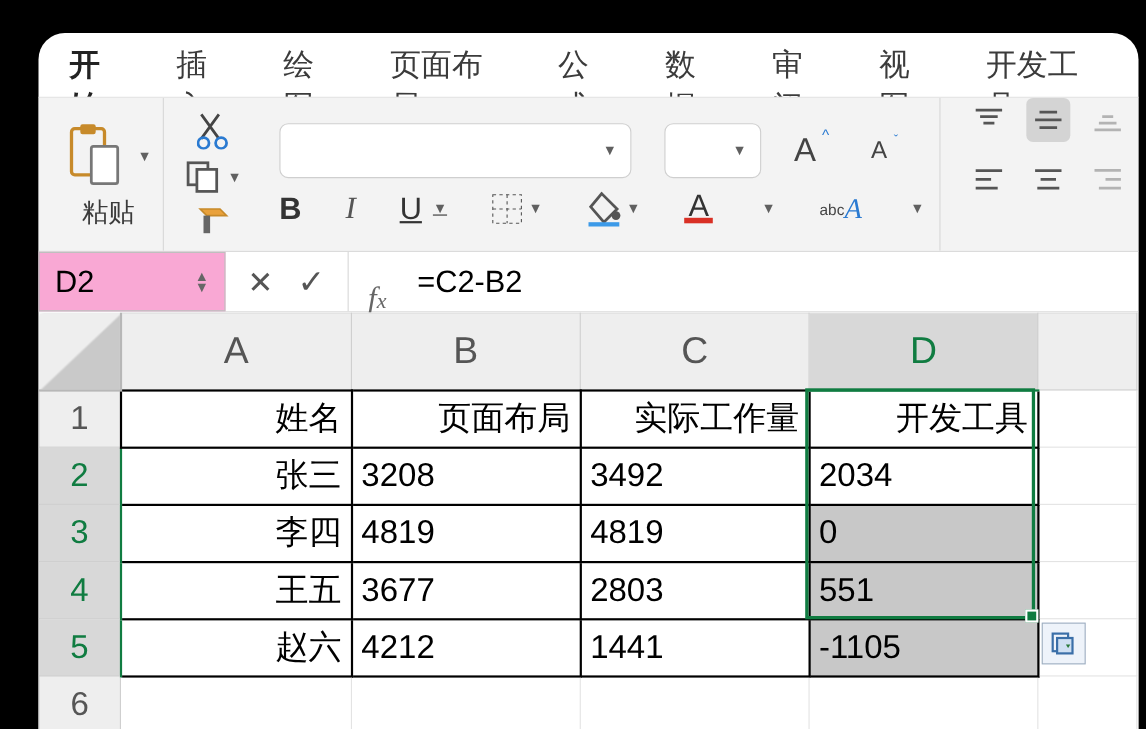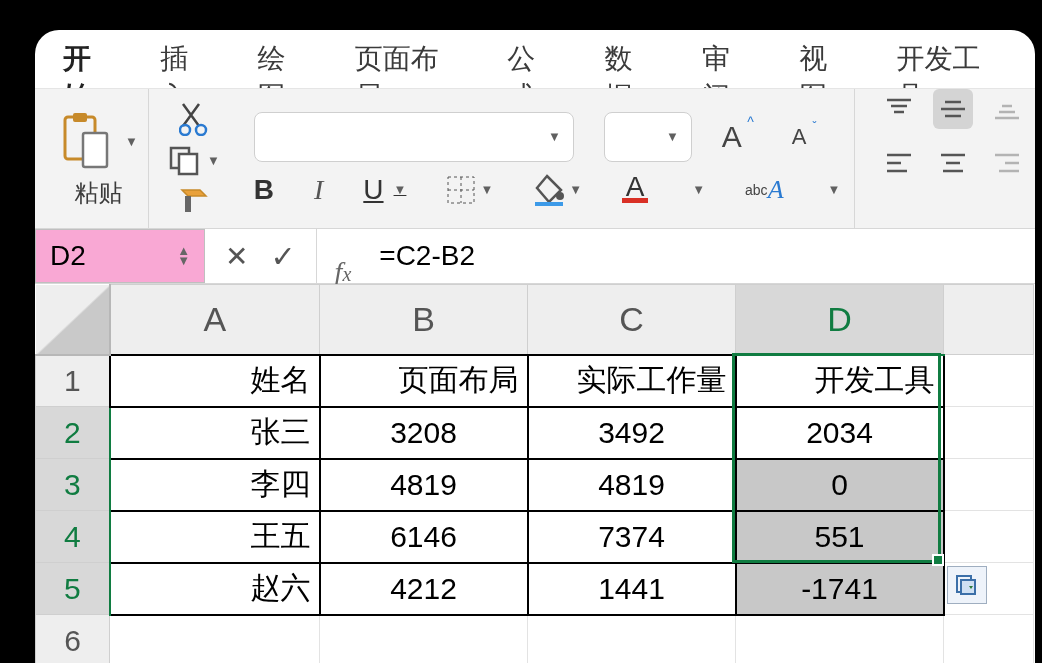--- a/index.html
+++ b/index.html
@@ -94,21 +94,21 @@
   table.sheet { border-collapse: collapse; table-layout: fixed;}
   .corner { width:74px; height:70px; border-right:2px solid #b7b7b7; border-bottom:2px solid #b7b7b7; background:#eee;
     background: linear-gradient(to top left, #c9c9c9 0 48%, #eee 50% 100%);
   }
   th.colh { height:70px; background:#eee; border:1px solid #cfcfcf; font-size:34px; font-weight:400; color:#555; font-family: "Helvetica Neue", Arial;}
   th.colh.sel { background:#d8d8d8; border-bottom:2px solid #107c41; color:#107c41;}
   th.rowh { width:74px; background:#eee; border:1px solid #cfcfcf; font-size:30px; font-weight:400; color:#555;}
   th.rowh.sel { background:#d8d8d8; border-right:2px solid #107c41; color:#107c41;}
   td.cell { height:52px; font-size:30px; border:1px solid #e3e3e3; padding: 0 8px; background:#fff;}
   td.bordered { border:2px solid #000;}
-  td.num { text-align:center;}
+  td.num { text-align:left;}
   td.ctr { text-align:right;}
   td.selgrey { background:#c8c8c8;}
   .colA{width:210px}.colB{width:208px}.colC{width:208px}.colD{width:208px}.colE{width:90px}
   
   .selection {
     position:absolute;
     border: 3px solid #107c41;
     pointer-events:none;
   }
   .selhandle {
@@ -335,31 +335,31 @@
         <th class="rowh sel">3</th>
         <td class="cell ctr bordered">李四</td>
         <td class="cell num bordered">4819</td>
         <td class="cell num bordered">4819</td>
         <td class="cell num bordered selgrey">0</td>
         <td class="cell"></td>
       </tr>
       <tr>
         <th class="rowh sel">4</th>
         <td class="cell ctr bordered">王五</td>
-        <td class="cell num bordered">6146</td>
-        <td class="cell num bordered">7374</td>
+        <td class="cell num bordered">3677</td>
+        <td class="cell num bordered">2803</td>
         <td class="cell num bordered selgrey">551</td>
         <td class="cell"></td>
       </tr>
       <tr>
         <th class="rowh sel">5</th>
         <td class="cell ctr bordered">赵六</td>
         <td class="cell num bordered">4212</td>
         <td class="cell num bordered">1441</td>
-        <td class="cell num bordered selgrey">-1741</td>
+        <td class="cell num bordered selgrey">-1105</td>
         <td class="cell"></td>
       </tr>
       <tr>
         <th class="rowh">6</th>
         <td class="cell"></td>
         <td class="cell"></td>
         <td class="cell"></td>
         <td class="cell"></td>
         <td class="cell"></td>
       </tr>

